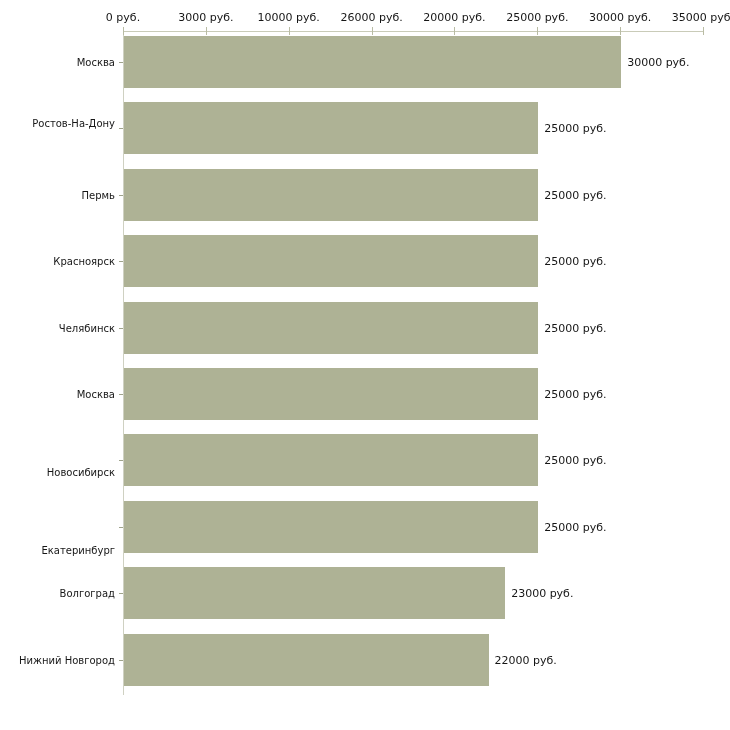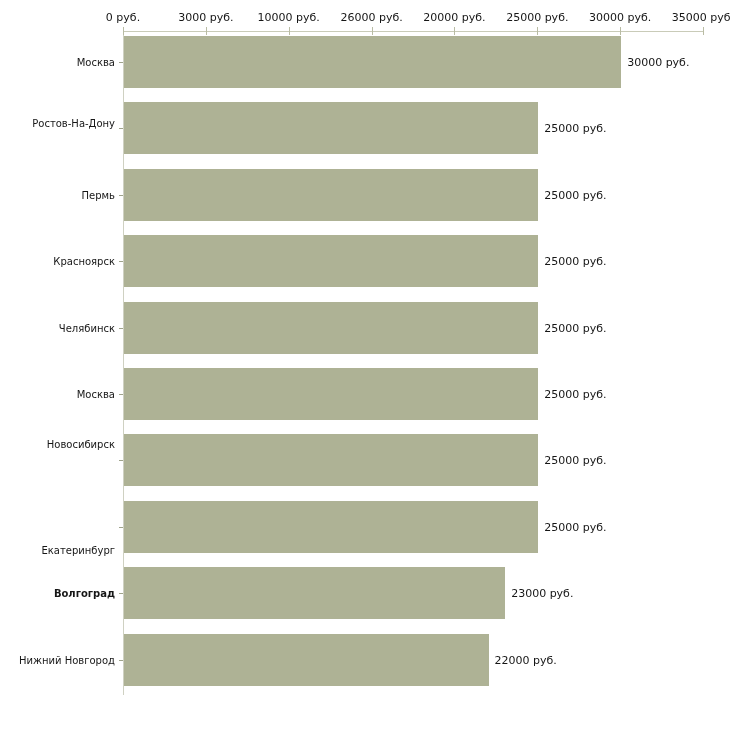--- a/index.html
+++ b/index.html
@@ -127,25 +127,25 @@
       <div class="y-tick-label" style="top: 123px;">Ростов-На-Дону</div>
       <div class="y-tick" style="top: 194.8px;"></div>
       <div class="y-tick-label" style="top: 194.8px;">Пермь</div>
       <div class="y-tick" style="top: 261.2px;"></div>
       <div class="y-tick-label" style="top: 261.2px;">Красноярск</div>
       <div class="y-tick" style="top: 327.6px;"></div>
       <div class="y-tick-label" style="top: 327.6px;">Челябинск</div>
       <div class="y-tick" style="top: 394px;"></div>
       <div class="y-tick-label" style="top: 394px;">Москва</div>
       <div class="y-tick" style="top: 460.4px;"></div>
-      <div class="y-tick-label" style="top: 444px;">Новосибирск</div>
+      <div class="y-tick-label" style="top: 472px;">Новосибирск</div>
       <div class="y-tick" style="top: 526.8px;"></div>
       <div class="y-tick-label" style="top: 550px;">Екатеринбург</div>
       <div class="y-tick" style="top: 593.2px;"></div>
-      <div class="y-tick-label" style="top: 593.2px; font-weight: bold;">Волгоград</div>
+      <div class="y-tick-label" style="top: 593.2px;">Волгоград</div>
       <div class="y-tick" style="top: 659.6px;"></div>
       <div class="y-tick-label" style="top: 659.6px; margin-left: 11px;">Нижний Новгород</div>
     </div>
   <div id="bars">
       <div class="bar" style="top: 36px; width: 497.143px;"></div>
       <div class="bar-label" style="left: 627.143px; top: 62px;">30000 руб.</div>
       <div class="bar" style="top: 102.4px; width: 414.286px;"></div>
       <div class="bar-label" style="left: 544.286px; top: 128.4px;">25000 руб.</div>
       <div class="bar" style="top: 168.8px; width: 414.286px;"></div>
       <div class="bar-label" style="left: 544.286px; top: 194.8px;">25000 руб.</div>

